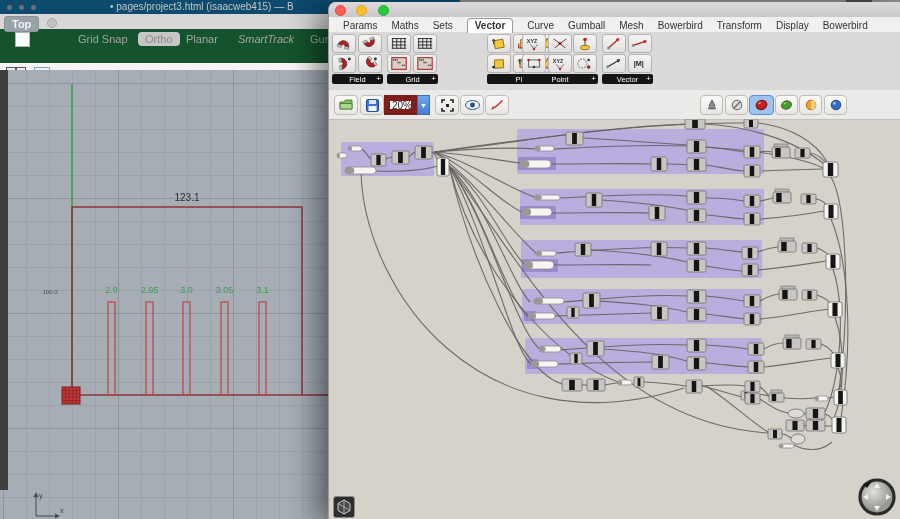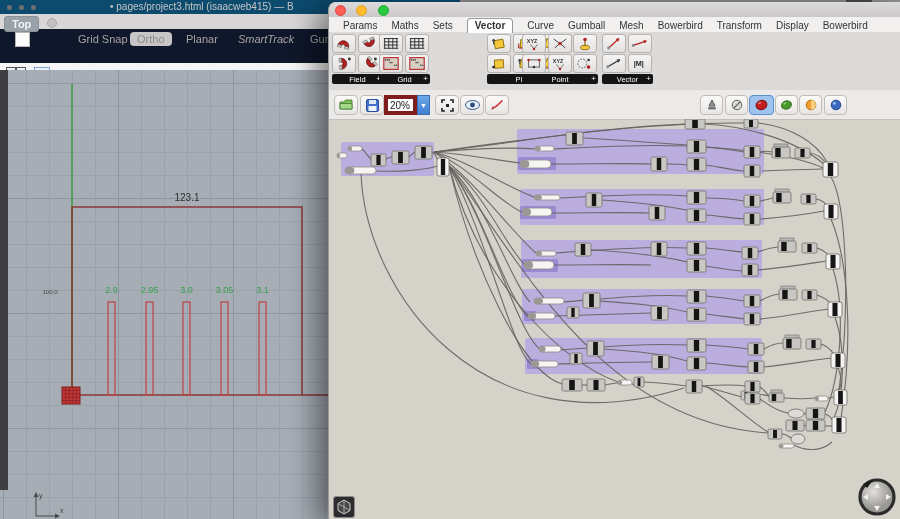--- a/index.html
+++ b/index.html
@@ -9,21 +9,21 @@
   
   #editor-bar{left:0;top:0;width:460px;height:14px;background:#0c4a6e;display:flex;align-items:center;}
   #editor-bar .dots{display:flex;gap:7px;margin-left:7px;}
   #editor-bar .dot{width:5px;height:5px;border-radius:50%;background:#6f6f6f;}
   #editor-title{position:absolute;left:110px;top:1px;font-size:10px;color:#c6c6c6;white-space:nowrap;}
   #top-right-tab{left:846px;top:0;width:26px;height:4px;background:#4b4b4d;}
   
   #rhino{left:0;top:14px;width:330px;height:505px;background:#d6d4d4;overflow:hidden;}
   #rhino-titlebar{left:0;top:0;width:330px;height:15px;background:#d8d6d6;}
   #rhino-titlebar .dot{width:8px;height:8px;border-radius:50%;background:#c3c1c1;border:1px solid #a9a7a7;display:inline-block;margin:3px 0 0 6px;}
-  #rhino-toolbar{left:0;top:15px;width:330px;height:34px;background:#0f172a;}
+  #rhino-toolbar{left:0;top:15px;width:330px;height:34px;background:#14532d;}
   #rhino-toolbar .sq-icon{position:absolute;left:15px;top:3px;width:13px;height:13px;background:#fbfbfb;border:1px solid #b5b3b3;}
   .rtb-item{position:absolute;top:4px;font-size:11px;color:#a7a5a5;white-space:nowrap;}
   .rtb-item.active{background:#c7c5c5;border-radius:4px;padding:1px 7px;color:#8d8b8b;top:3px;}
   #vp-tabs{left:0;top:49px;width:330px;height:21px;background:#f5f5f5;border-bottom:1px solid #c9c9c9;display:flex;align-items:center;}
   #vp-tabs .sep{color:#c2c2c2;font-size:11px;margin:0 9px;}
   .vp-tab{font-size:11.5px;color:#3f3f3f;}
   .vp-tab.active{color:#2f7cd8;}
   #pane-icon{width:20px;height:14px;margin-left:6px;border:1.5px solid #555;position:relative;box-sizing:border-box;background:#f0f0f0;}
   #pane-icon:before{content:"";position:absolute;left:45%;top:0;width:1.5px;height:100%;background:#555;}
   #pane-icon:after{content:"";position:absolute;top:45%;left:0;height:1.5px;width:100%;background:#555;}
@@ -56,21 +56,21 @@
   .tab-btns{display:grid;grid-template-rows:19px 19px;grid-auto-flow:column;gap:1px;}
   .tab-btn{width:24px;height:19px;background:linear-gradient(#f6f4f2,#e3e1df);border:1px solid #b5b3b1;border-radius:3px;
            box-sizing:border-box;display:flex;align-items:center;justify-content:center;}
   .tab-label{margin-top:1px;height:10px;background:#141414;border-radius:2px;color:#fff;font-size:7.5px;
              display:flex;align-items:center;justify-content:center;position:relative;}
   .tab-label .plus{position:absolute;right:2px;top:0;font-size:8px;}
   #gh-canvasbar{left:0;top:88px;width:572px;height:29px;background:#eceae8;border-bottom:1px solid #c2c0be;}
   .cb-btn{position:absolute;top:5px;height:20px;background:linear-gradient(#fbfaf9,#e8e6e4);border:1px solid #c0beba;
           border-radius:4px;box-sizing:border-box;display:flex;align-items:center;justify-content:center;}
   .cb-btn.sel{background:#9ec3ef;border-color:#5a8fd0;}
-  #zoom-box{position:absolute;left:55px;top:5px;width:33px;height:20px;background:#fff;border:4px solid #7f1d1d;
+  #zoom-box{position:absolute;left:55px;top:5px;width:33px;height:20px;background:#fff;border:6px solid #7f1d1d;
             box-sizing:border-box;font-size:10px;color:#222;display:flex;align-items:center;padding-left:2px;}
   #zoom-drop{position:absolute;left:88px;top:5px;width:13px;height:20px;background:linear-gradient(#6ea7e8,#3f7fd0);
              border:1px solid #3a6fb8;box-sizing:border-box;color:#fff;font-size:7px;display:flex;align-items:center;justify-content:center;}
   #gh-canvas{left:0;top:117px;width:572px;height:400px;}
   #hex-btn{left:4px;top:494px;width:20px;height:20px;background:#2d2d2f;border:1px solid #8a8a8a;border-radius:3px;}
 </style>
 </head>
 <body>
 
 <div id="editor-bar" class="abs">
@@ -85,21 +85,21 @@
 
 <div id="rhino" class="abs">
   <div id="rhino-titlebar" class="abs">
     <span class="dot"></span>
     <span class="dot"></span>
     <span class="dot"></span>
   </div>
   <div id="rhino-toolbar" class="abs">
     <span class="sq-icon"></span>
   <span class="rtb-item" style="left: 78px;">Grid Snap</span>
-      <span class="rtb-item active" style="left: 130px;">Ortho</span>
+      <span class="rtb-item active" style="left: 138px;">Ortho</span>
       <span class="rtb-item" style="left: 186px;">Planar</span>
       <span class="rtb-item" style="left: 238px; font-style: italic;">SmartTrack</span>
       <span class="rtb-item" style="left: 310px;">Gumball</span>
     </div>
   <div id="vp-tabs" class="abs">
     <span id="pane-icon"></span>
     <span id="bluesq-icon"></span>
   <span class="sep">|</span>
       <span class="vp-tab">Perspective</span>
       <span class="sep">|</span>
@@ -209,21 +209,21 @@
               </g>
               <circle cx="16" cy="3" r="1.6" fill="#333"></circle>
             </svg>
           </div>
         </div>
         <div class="tab-label">
           <span>Field</span>
           <span class="plus">+</span>
         </div>
       </div>
-      <div class="tab-group" style="left: 50px; width: 51px;">
+      <div class="tab-group" style="left: 58px; width: 51px;">
         <div class="tab-btns">
           <div class="tab-btn">
             <svg width="18" height="15" viewBox="0 0 20 16">
               <line x1="3" y1="2" x2="3" y2="14" stroke="#333" stroke-width="1.1"></line>
               <line x1="2" y1="2.5" x2="18" y2="2.5" stroke="#333" stroke-width="1.1"></line>
               <line x1="7.5" y1="2" x2="7.5" y2="14" stroke="#333" stroke-width="1.1"></line>
               <line x1="2" y1="6.1" x2="18" y2="6.1" stroke="#333" stroke-width="1.1"></line>
               <line x1="12" y1="2" x2="12" y2="14" stroke="#333" stroke-width="1.1"></line>
               <line x1="2" y1="9.7" x2="18" y2="9.7" stroke="#333" stroke-width="1.1"></line>
               <line x1="16.5" y1="2" x2="16.5" y2="14" stroke="#333" stroke-width="1.1"></line>

